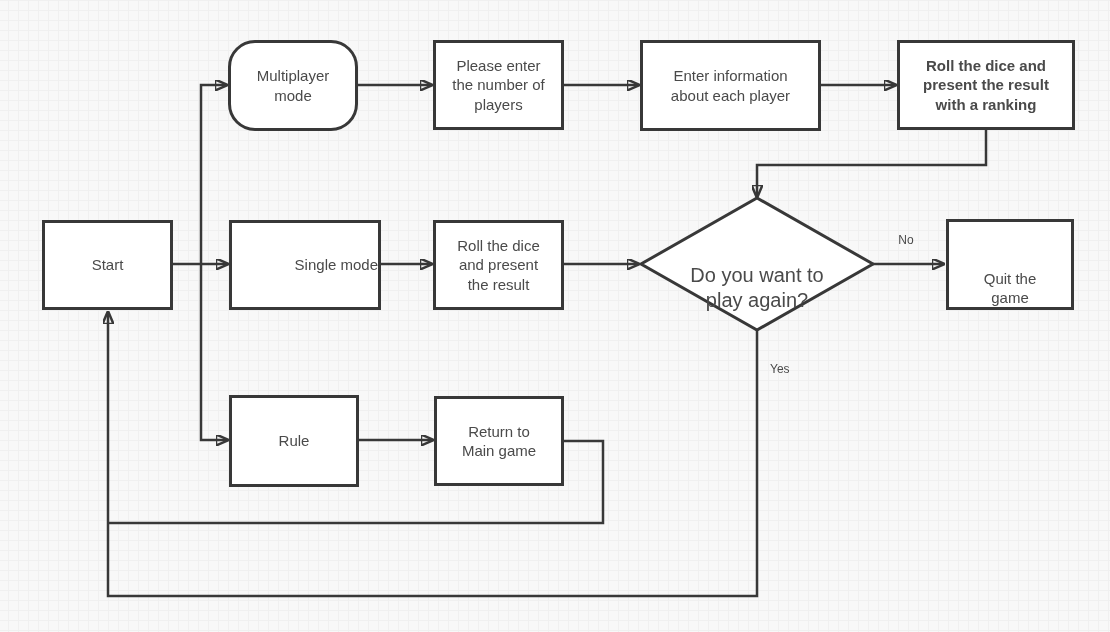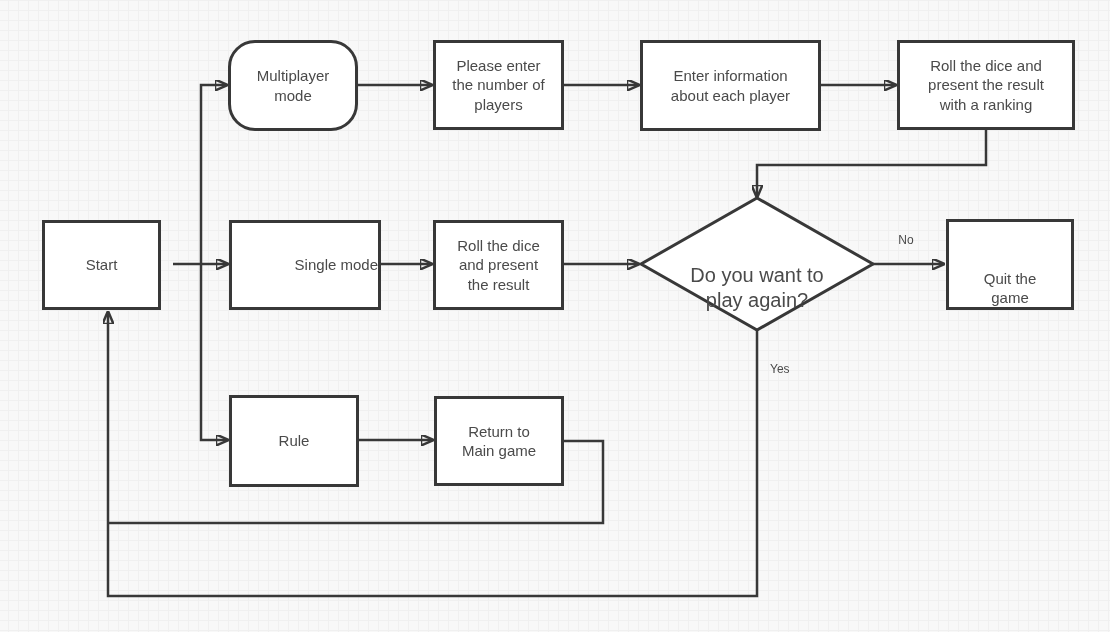--- a/index.html
+++ b/index.html
@@ -67,37 +67,37 @@
 
     <path d="M757 330 V596 H108 V313" marker-end="url(#arrow)"></path>
 
     <path d="M359 440 H432" marker-end="url(#arrow)"></path>
 
     <path d="M564 441 H603 V523 H109"></path>
 
     <polygon class="diamond" points="757,198 873,264 757,330 641,264"></polygon>
   </svg>
 
-  <div class="node" style="left:42px;top:220px;width:119px;height:90px;">
+  <div class="node" style="left:42px;top:220px;width:131px;height:90px;">
     <span class="lbl">Start</span>
   </div>
 
   <div class="node" style="left:228px;top:40px;width:130px;height:91px;border-radius:27px;">
     <span class="lbl" style="max-width:100px;">Multiplayer mode</span>
   </div>
 
   <div class="node" style="left:433px;top:40px;width:131px;height:90px;">
     <span class="lbl" style="max-width:95px;">Please enter the number of players</span>
   </div>
 
   <div class="node" style="left:640px;top:40px;width:181px;height:91px;">
     <span class="lbl" style="max-width:135px;">Enter information about each player</span>
   </div>
 
-  <div class="node" style="left:897px;top:40px;width:178px;height:90px;">
+  <div class="node" style="left:897px;top:40px;width:178px;height:90px;font-weight:bold;">
     <span class="lbl" style="max-width:135px;">Roll the dice and present the result with a ranking</span>
   </div>
 
   <div class="node" style="left:229px;top:220px;width:152px;height:90px;justify-content:flex-end;">
     <span class="lbl">Single mode</span>
   </div>
 
   <div class="node" style="left:433px;top:220px;width:131px;height:90px;">
     <span class="lbl" style="max-width:92px;">Roll the dice and present the result</span>
   </div>

